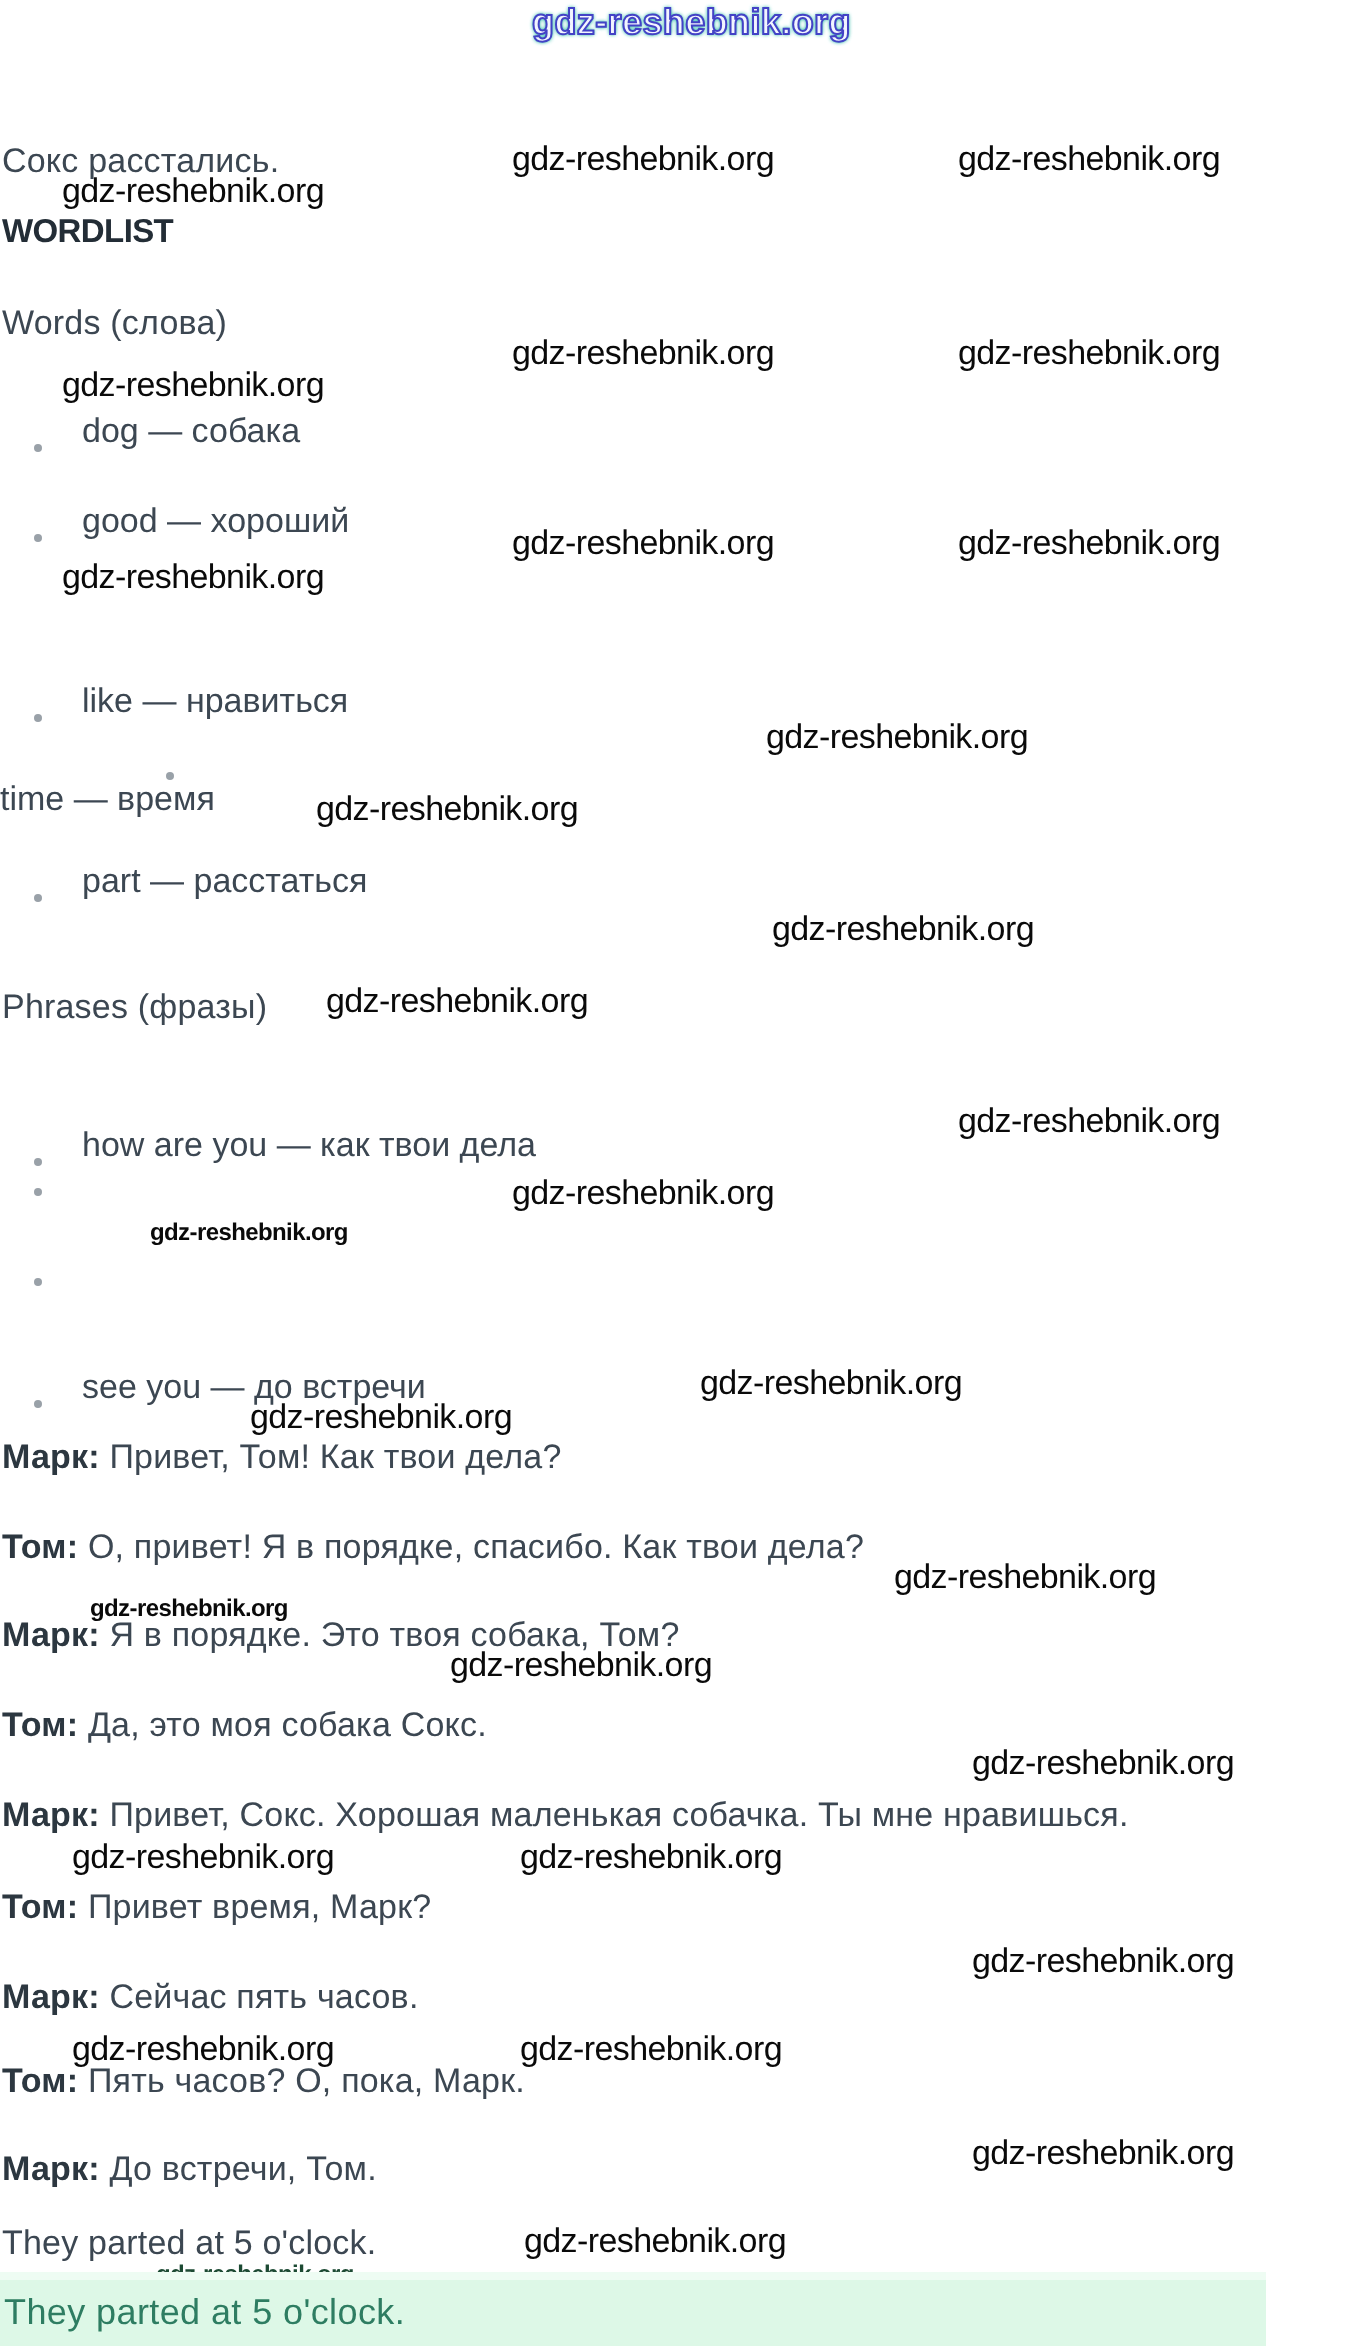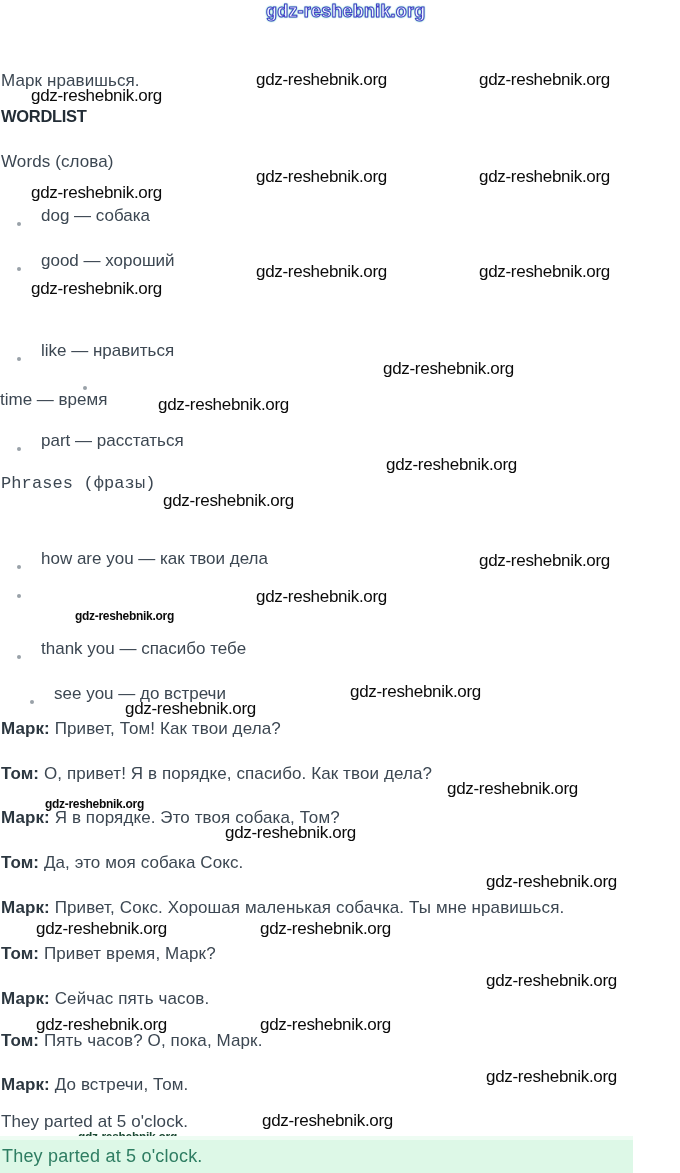--- a/index.html
+++ b/index.html
@@ -40,21 +40,21 @@
     font-size:18px; color:#2e7d62; white-space:nowrap; letter-spacing:0.2px;
   }
 </style>
 </head>
 <body>
 
 <div class="page">
 
   <div class="wm top-outline" style="left:266px; top:2px;">gdz-reshebnik.org</div>
 
-  <div class="line" style="top:71px;">Марк нравишься.</div>
+  <div class="line" style="top:71px;">Сокс расстались.</div>
 
   <div class="wm" style="left:256px; top:71px;">gdz-reshebnik.org</div>
   <div class="wm" style="left:479px; top:71px;">gdz-reshebnik.org</div>
   <div class="wm" style="left:31px; top:87px;">gdz-reshebnik.org</div>
 
   <div class="line heading" style="top:106px;">WORDLIST</div>
 
   <div class="line" style="top:152px;">Words (слова)</div>
 
   <div class="wm" style="left:256px; top:168px;">gdz-reshebnik.org</div>
@@ -81,38 +81,37 @@
     <span class="dot"></span>
     <span>time — время</span>
   </div>
   <div class="wm" style="left:158px; top:396px;">gdz-reshebnik.org</div>
   <div class="li" style="top:431px;">
     <span class="dot"></span>
     <span>part — расстаться</span>
   </div>
   <div class="wm" style="left:386px; top:456px;">gdz-reshebnik.org</div>
 
-  <div class="line" style="top:474px;font-family:Liberation Mono, monospace;">Phrases (фразы)</div>
+  <div class="line" style="top:494px;">Phrases (фразы)</div>
   <div class="wm" style="left:163px; top:492px;">gdz-reshebnik.org</div>
 
-  <div class="li" style="top:549px;">
+  <div class="li" style="top:563px;">
     <span class="dot"></span>
     <span>how are you — как твои дела</span>
   </div>
   <div class="wm" style="left:479px; top:552px;">gdz-reshebnik.org</div>
   <div class="li" style="top:594px;">
     <span class="dot"></span>
   </div>
   <div class="wm" style="left:256px; top:588px;">gdz-reshebnik.org</div>
   <div class="wm sm" style="left:75px; top:607px;">gdz-reshebnik.org</div>
   <div class="li" style="top:639px;">
     <span class="dot"></span>
-    <span>thank you — спасибо тебе</span>
   </div>
-  <div class="li" style="top:684px;padding-left:13px;">
+  <div class="li" style="top:684px;">
     <span class="dot"></span>
     <span>see you — до встречи</span>
   </div>
   <div class="wm" style="left:350px; top:683px;">gdz-reshebnik.org</div>
   <div class="wm" style="left:125px; top:700px;">gdz-reshebnik.org</div>
 
   <div class="line" style="top:719px;">
     <span class="speaker">Марк:</span><span> Привет, Том! Как твои дела?</span>
   </div>
   <div class="line" style="top:764px;">

